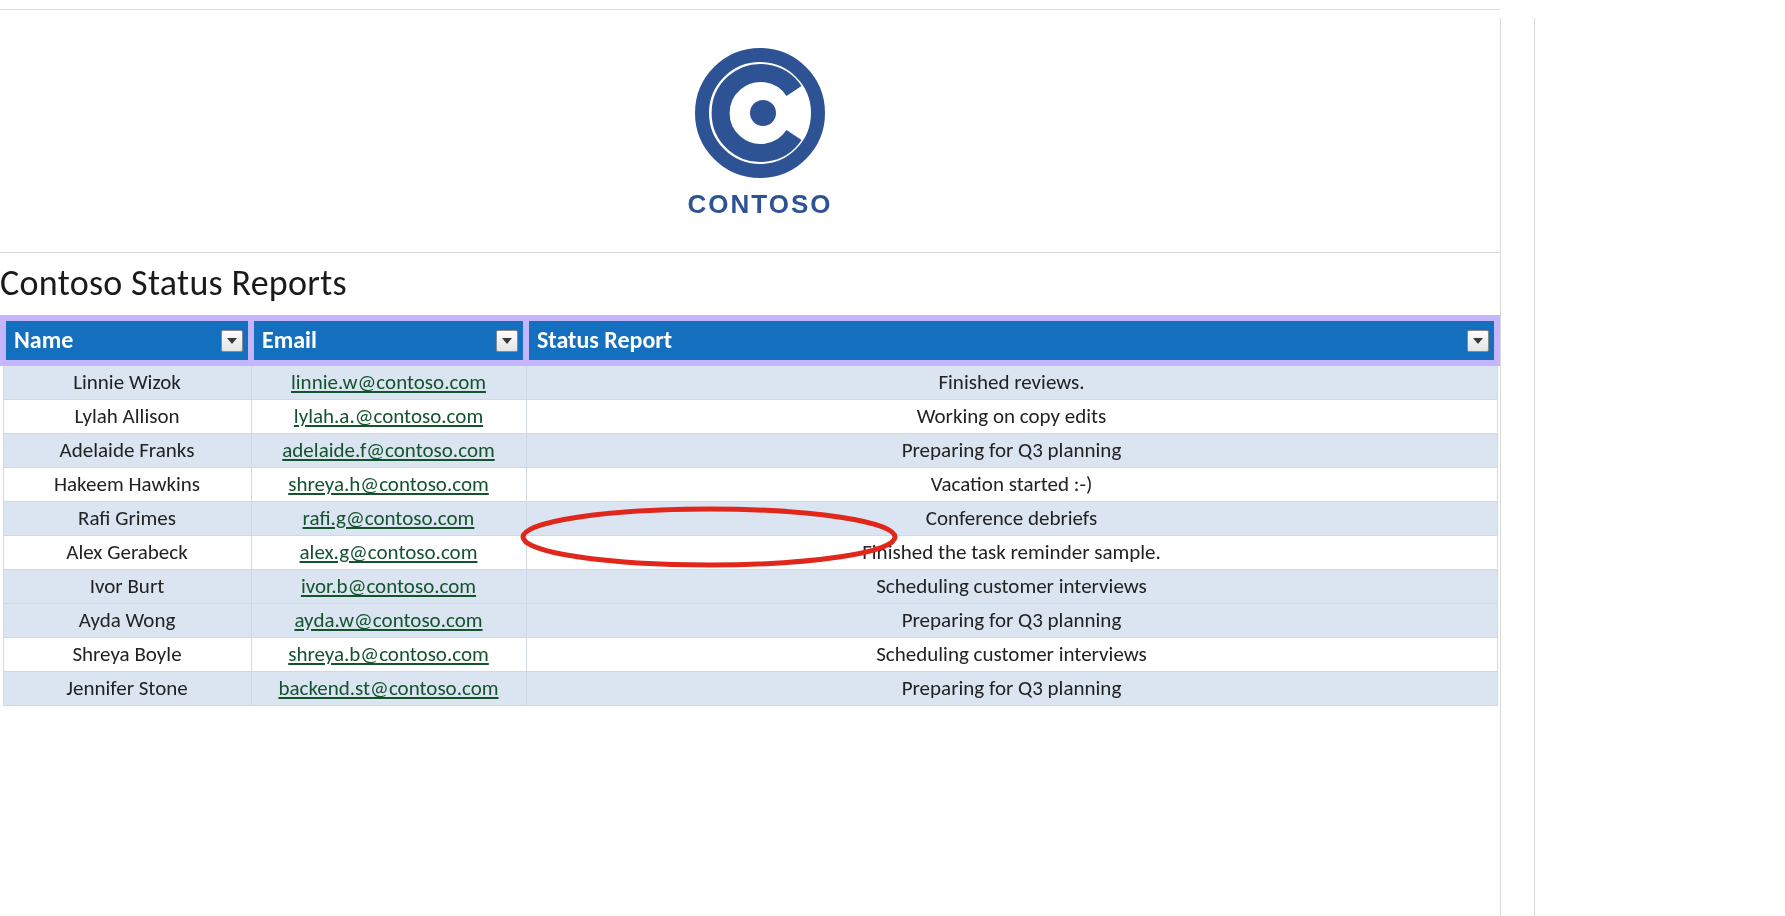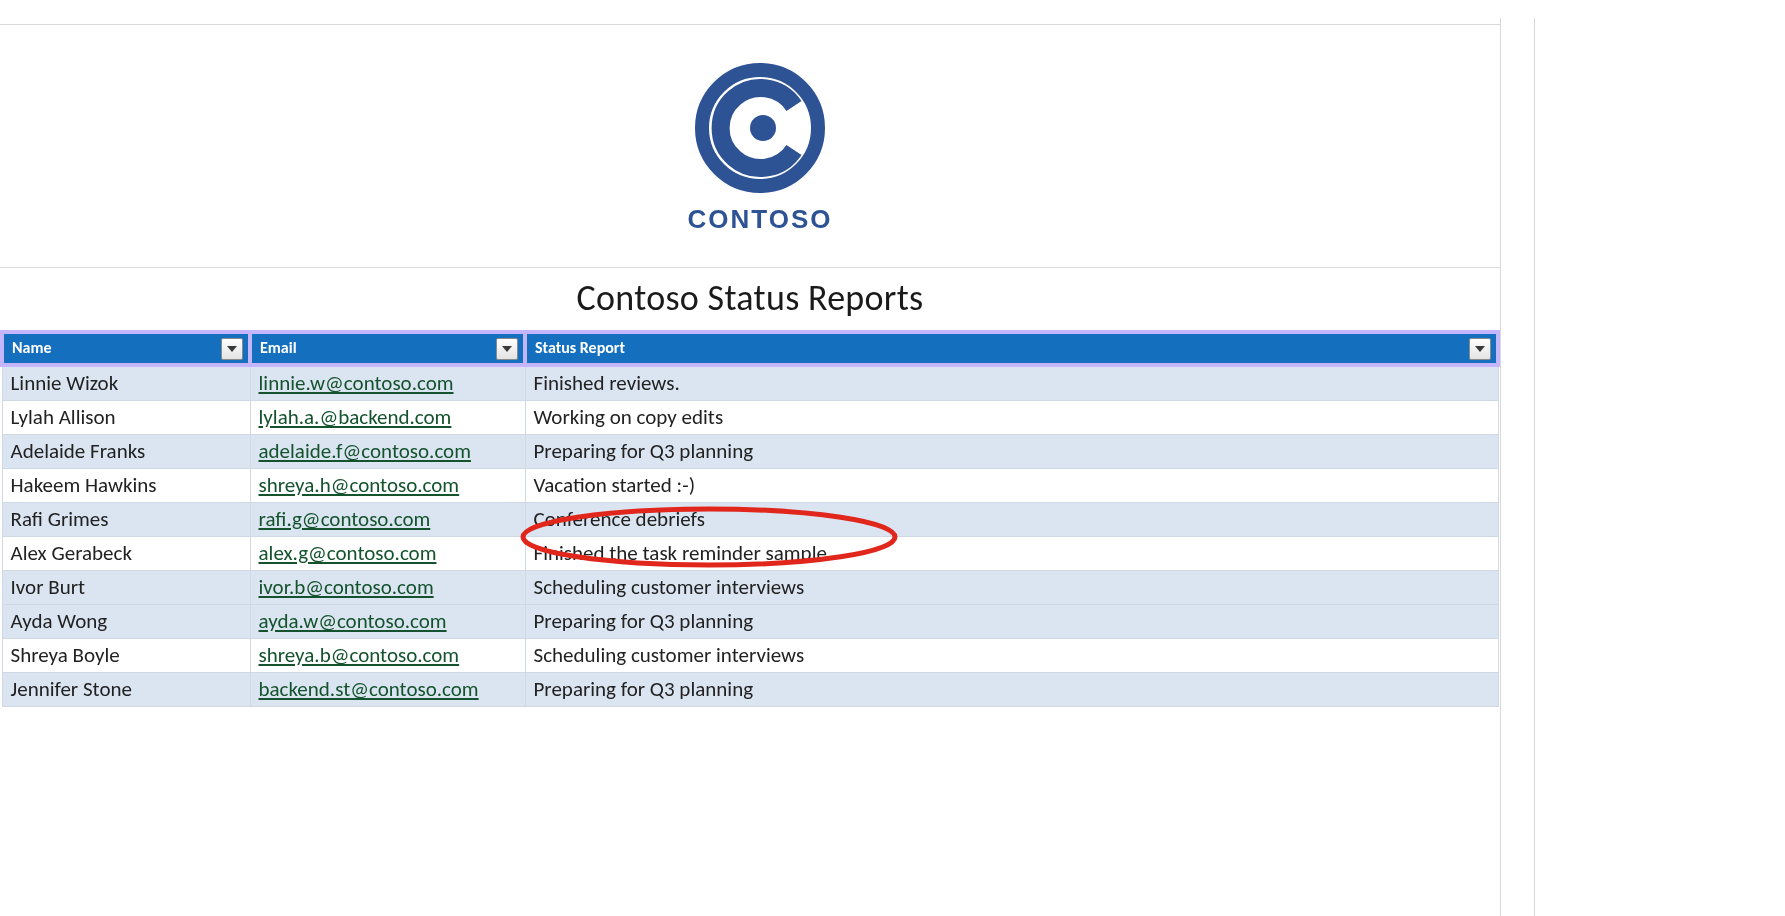--- a/index.html
+++ b/index.html
@@ -5,21 +5,21 @@
   html, body {
     margin: 0;
     padding: 0;
     background: #ffffff;
     font-family: "Calibri", "Segoe UI", Arial, sans-serif;
     color: #222;
     width: 1785px;
   }
   .sheet {
     width: 1500px;
-    margin-top: 24px;
+    margin-top: 9px;
     box-sizing: border-box;
     border-top: 1px solid #d9d9d9;
   }
 
   .logo-zone {
     height: 242px;
     border-bottom: 1px solid #d9d9d9;
     display: flex;
     align-items: center;
     justify-content: center;
@@ -36,44 +36,43 @@
     font-family: "Arial Narrow","Agency FB","Segoe UI",sans-serif;
     font-stretch: condensed;
     letter-spacing: 2px;
     font-weight: 600;
     font-size: 26px;
     color: #2d5394;
     margin-top: 6px;
   }
 
   .title-row {
-    text-align: center;
     font-size: 36px;
     padding: 8px 0 10px 0;
     letter-spacing: .3px;
     color: #1a1a1a;
   }
 
   table.data {
     border-collapse: collapse;
     table-layout: fixed;
     width: 100%;
   }
   col.c-name  { width: 248px; }
   col.c-email { width: 275px; }
   col.c-stat  { width: auto; }
 
   thead th {
     background: #156fbf;
     color: #ffffff;
     font-weight: 700;
-    font-size: 16px;
+    font-size: 24px;
     text-align: left;
     padding: 4px 8px 6px 8px;
-    border: 4px solid #c4b5fd;
+    border: 6px solid #c4b5fd;
     position: relative;
   }
 
   .filter-btn {
     position: absolute;
     right: 5px;
     top: 50%;
     transform: translateY(-50%);
     width: 20px;
     height: 20px;
@@ -91,20 +90,21 @@
     border-top: 6px solid #3a3a3a;
   }
 
   tbody td {
     font-size: 21px;
     padding: 3px 8px 4px 8px;
     border-right: 1px solid #cfd8e3;
     border-bottom: 1px solid #cfd8e3;
     white-space: nowrap;
     overflow: hidden;
+    text-align: center;
   }
   tbody tr.band td { background: #dbe5f1; }
   tbody tr        td { background: #ffffff; }
   tbody tr.band td { background: #dbe5f1; }
 
   tbody td:first-child { border-left: 1px solid #cfd8e3; }
 
   a.mail {
     color: #14532d;
     text-decoration: underline;
@@ -182,21 +182,21 @@
         </tr>
       </thead>
       <tbody id="tbody">
           <tr class="band">
             <td>Linnie Wizok</td>
             <td><a class="mail" href="mailto:linnie.w@contoso.com">linnie.w@contoso.com</a></td>
             <td>Finished reviews.</td>
           </tr>
           <tr>
             <td>Lylah Allison</td>
-            <td><a class="mail" href="mailto:lylah.a.@contoso.com">lylah.a.@backend.com</a></td>
+            <td><a class="mail" href="mailto:lylah.a.@contoso.com">lylah.a.@contoso.com</a></td>
             <td>Working on copy edits</td>
           </tr>
           <tr class="band">
             <td>Adelaide Franks</td>
             <td><a class="mail" href="mailto:adelaide.f@contoso.com">adelaide.f@contoso.com</a></td>
             <td>Preparing for Q3 planning</td>
           </tr>
           <tr>
             <td>Hakeem Hawkins</td>
             <td><a class="mail" href="mailto:hakeem.h@contoso.com">shreya.h@contoso.com</a></td>

